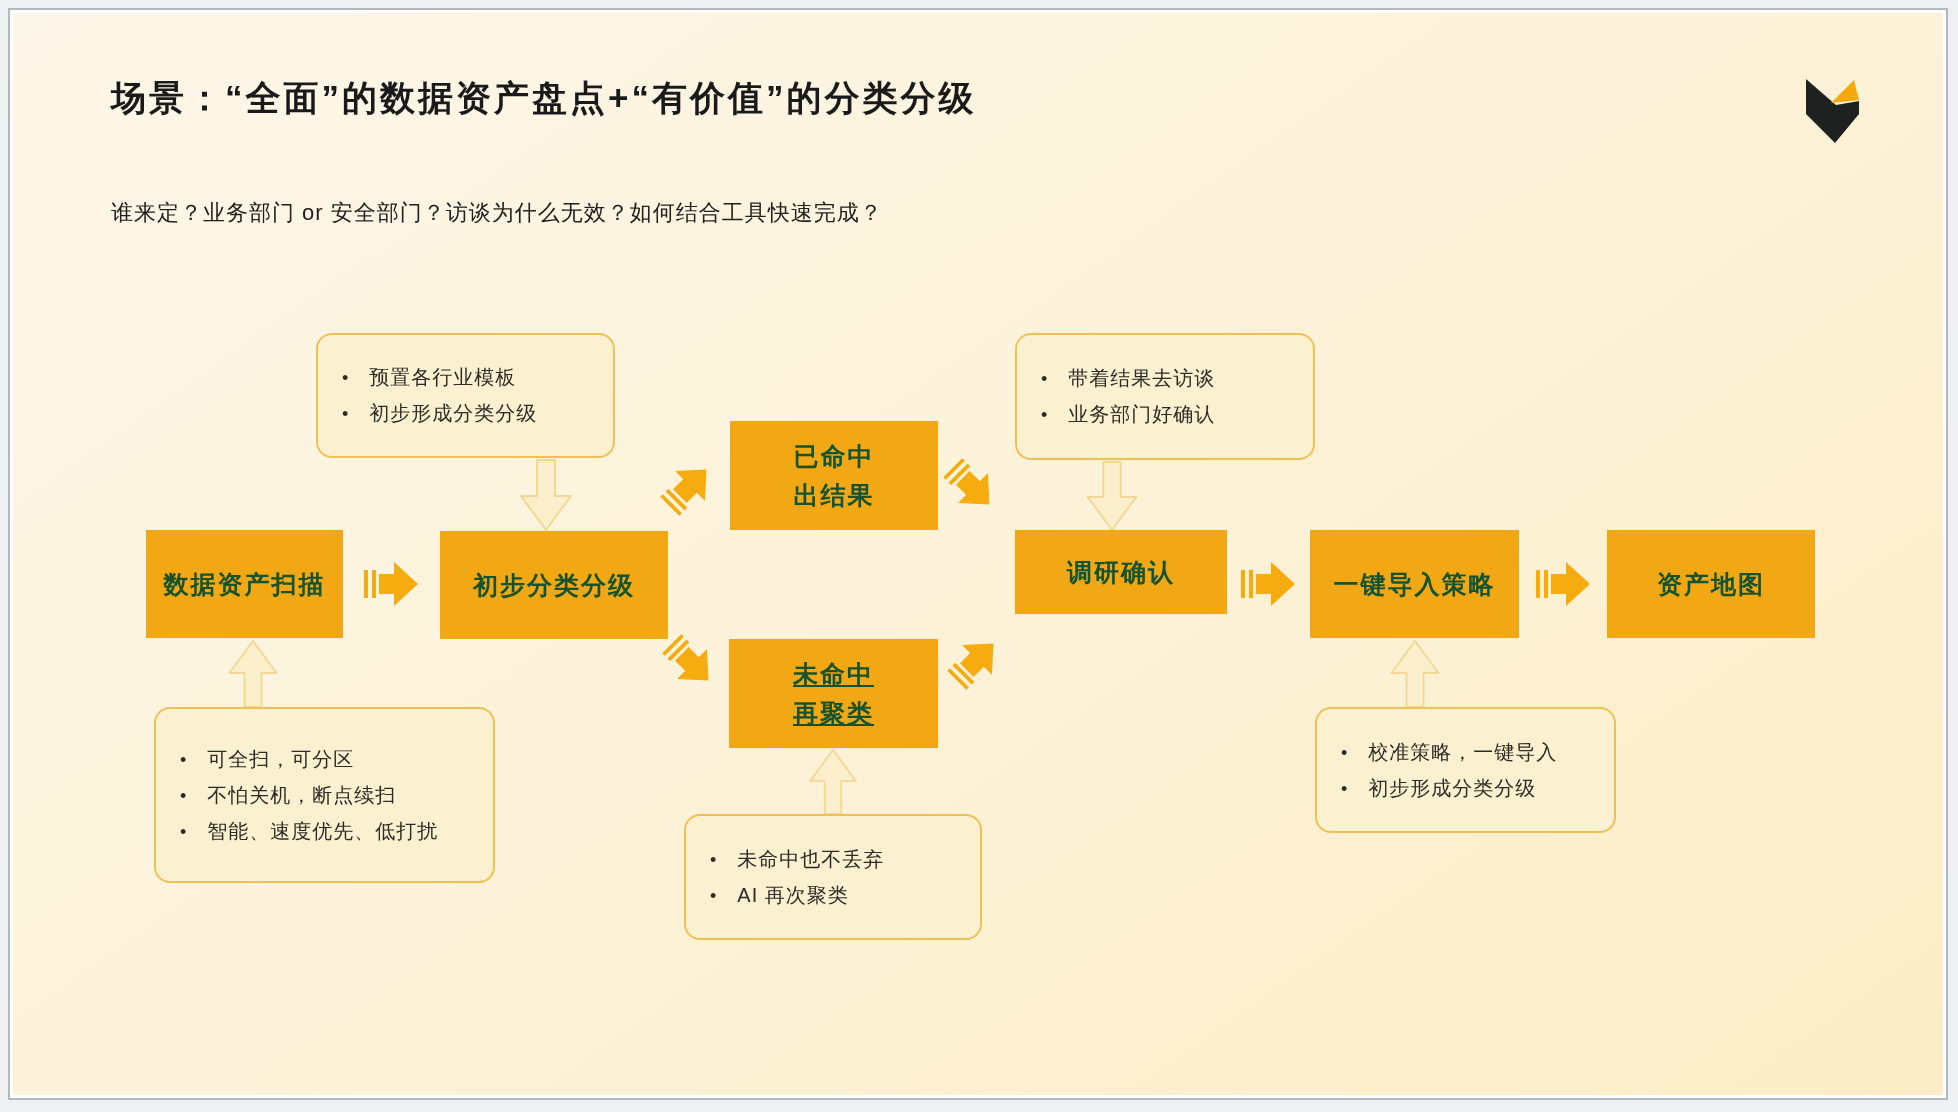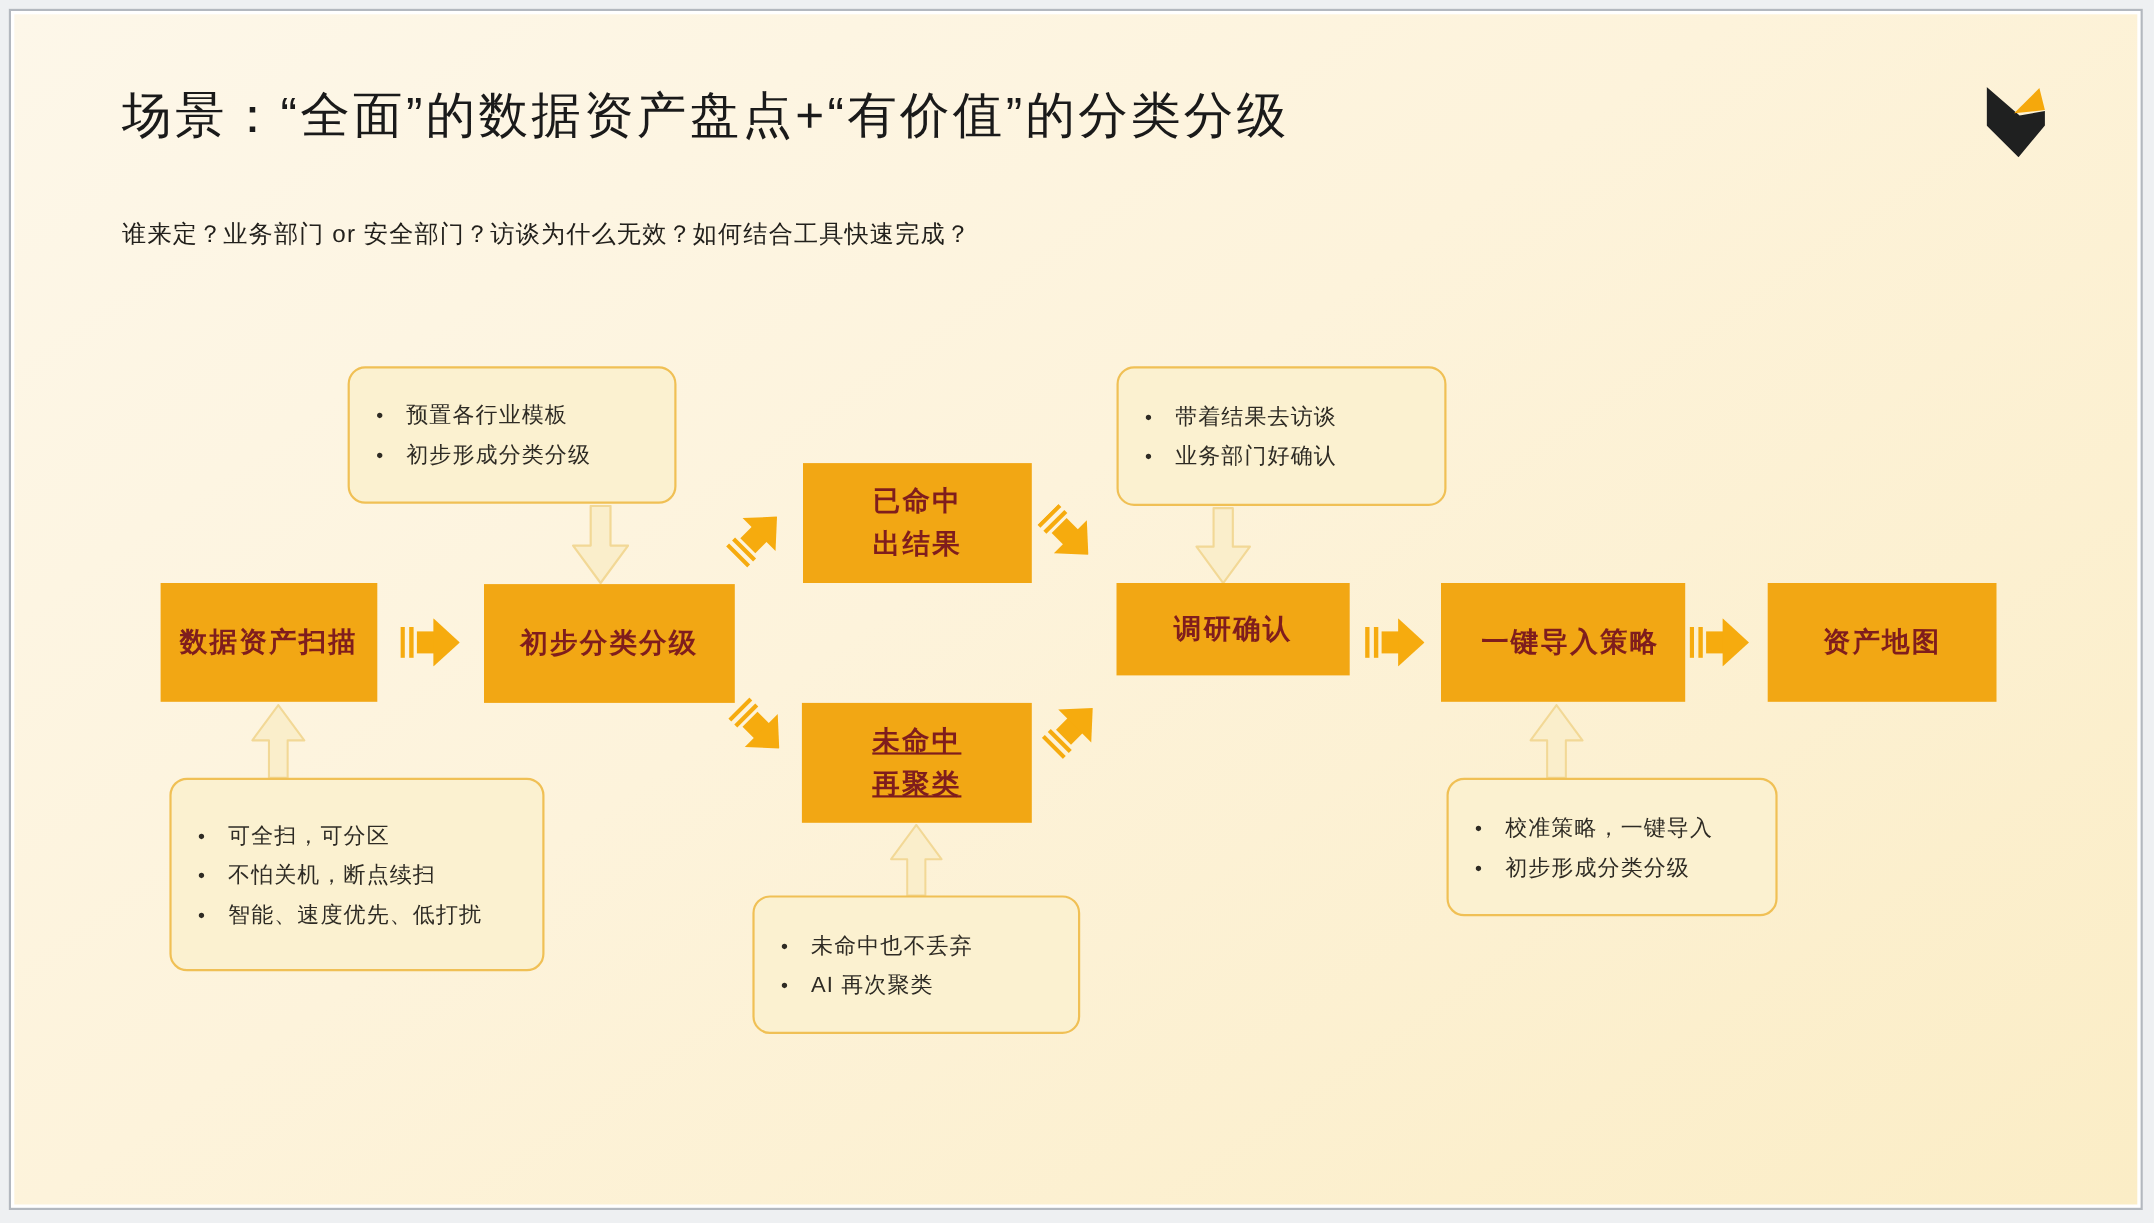--- a/index.html
+++ b/index.html
@@ -1,35 +1,35 @@
 <!DOCTYPE html>
 <html><head>
 <meta charset="utf-8">
 <style>
   html,body{margin:0;padding:0;width:1958px;height:1112px;overflow:hidden;
     background:#eef0f2;font-family:"Liberation Sans","DejaVu Sans",sans-serif;}
   .window-frame{position:absolute;left:8px;top:8px;right:10px;bottom:12px;
     border:2px solid #b3b8bf;background:#ffffff;padding:3px;box-sizing:border-box;}
   .slide{position:relative;width:100%;height:100%;
     background:linear-gradient(145deg,#fdf7e9 0%,#fdf3db 45%,#fbedc6 100%);}
-  .title{position:absolute;left:98px;top:62px;font-size:45px;font-weight:400;
+  .title{position:absolute;left:98px;top:62px;font-size:35px;font-weight:700;
     color:#1a1a1a;letter-spacing:3px;}
   .subtitle{position:absolute;left:98px;top:166px;font-size:22px;font-weight:400;
     color:#22201c;letter-spacing:1px;margin-top:19px;}
   .logo{position:absolute;left:1793px;top:66px;width:54px;height:64px;}
 
-  .node{position:absolute;background:#f2a714;color:#7f1d1d;font-weight:700;
+  .node{position:absolute;background:#f2a714;color:#14532d;font-weight:700;
     font-size:25px;letter-spacing:2px;display:flex;flex-direction:column;
     align-items:center;justify-content:center;text-align:center;line-height:1.55;}
   .n-scan{left:133px;top:517px;width:197px;height:108px;}
   .n-classify{left:427px;top:518px;width:228px;height:108px;}
   .n-hit{left:717px;top:408px;width:208px;height:109px;}
   .n-miss{left:716px;top:626px;width:209px;height:109px;text-decoration:underline;}
   .n-confirm{left:1002px;top:517px;width:212px;height:84px;}
-  .n-import{left:1297px;top:517px;width:209px;height:108px;padding-left:13px;}
+  .n-import{left:1297px;top:517px;width:209px;height:108px;}
   .n-map{left:1594px;top:517px;width:208px;height:108px;}
 
   .harrow{position:absolute;width:54px;height:44px;top:549px;}
   .ha1{left:351px;} .ha2{left:1228px;} .ha3{left:1523px;}
   .darrow{position:absolute;width:52px;height:52px;}
   .darrow svg{width:100%;height:100%;}
   .d-upright{transform:rotate(-45deg);}
   .d-downright{transform:rotate(45deg);}
   .da1{left:649px;top:449px;} .da2{left:932px;top:447px;}
   .da3{left:651px;top:623px;} .da4{left:936px;top:623px;}

